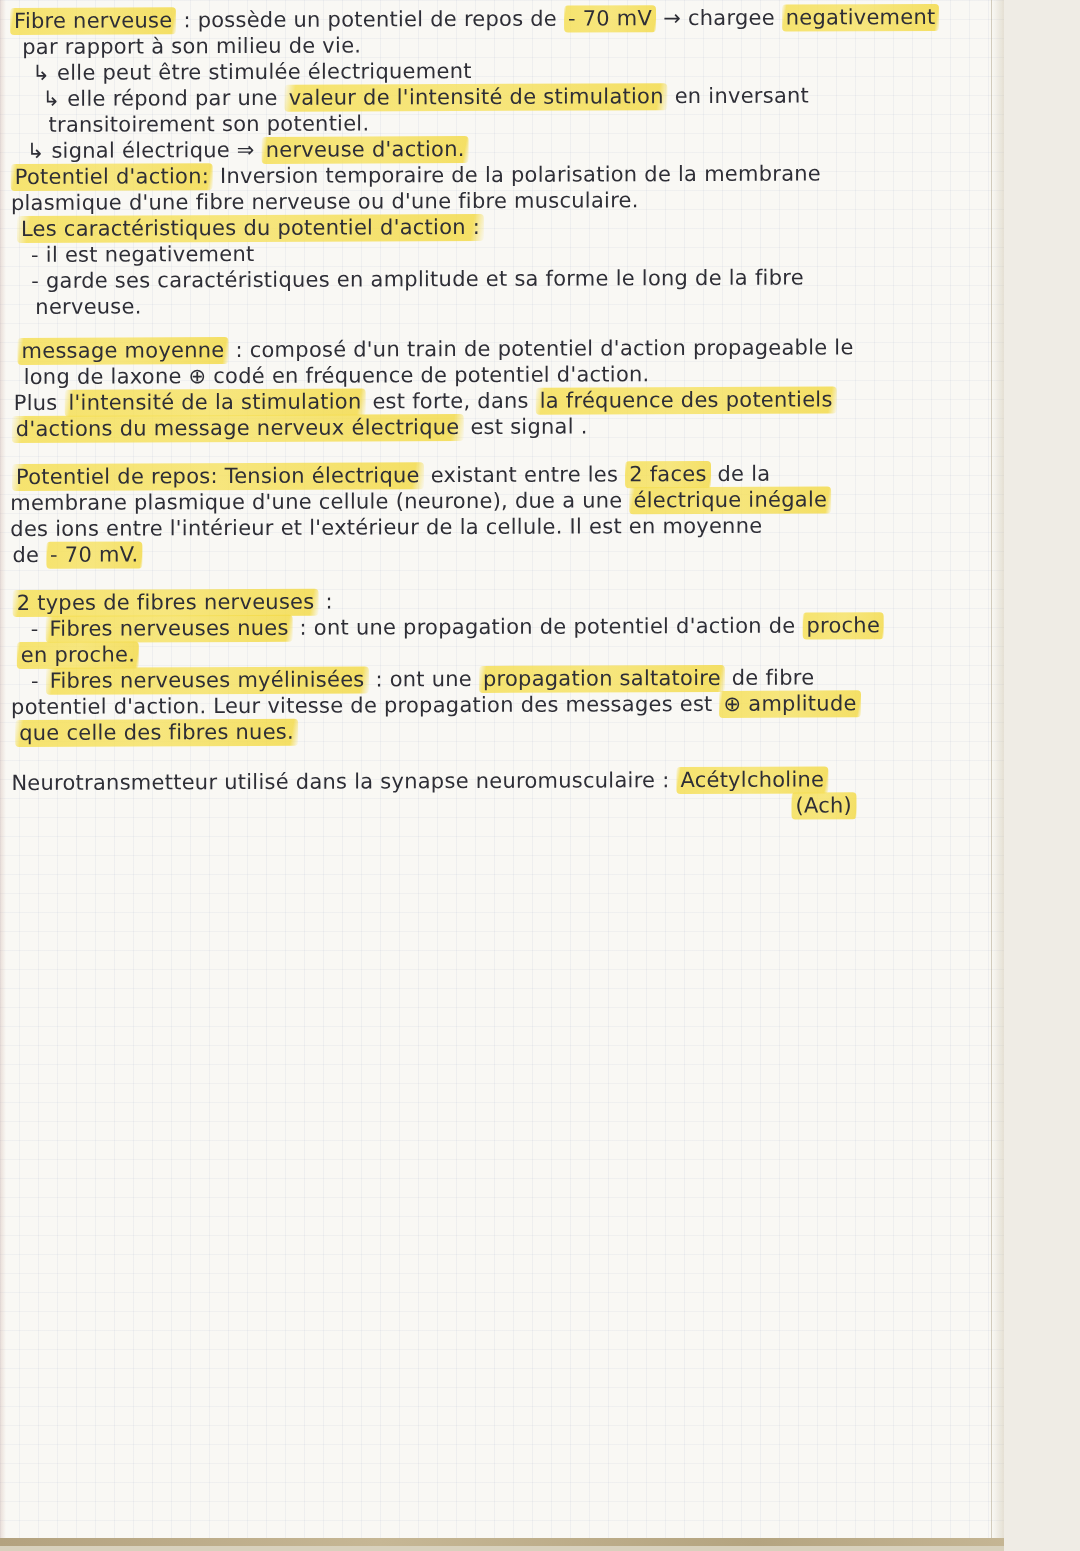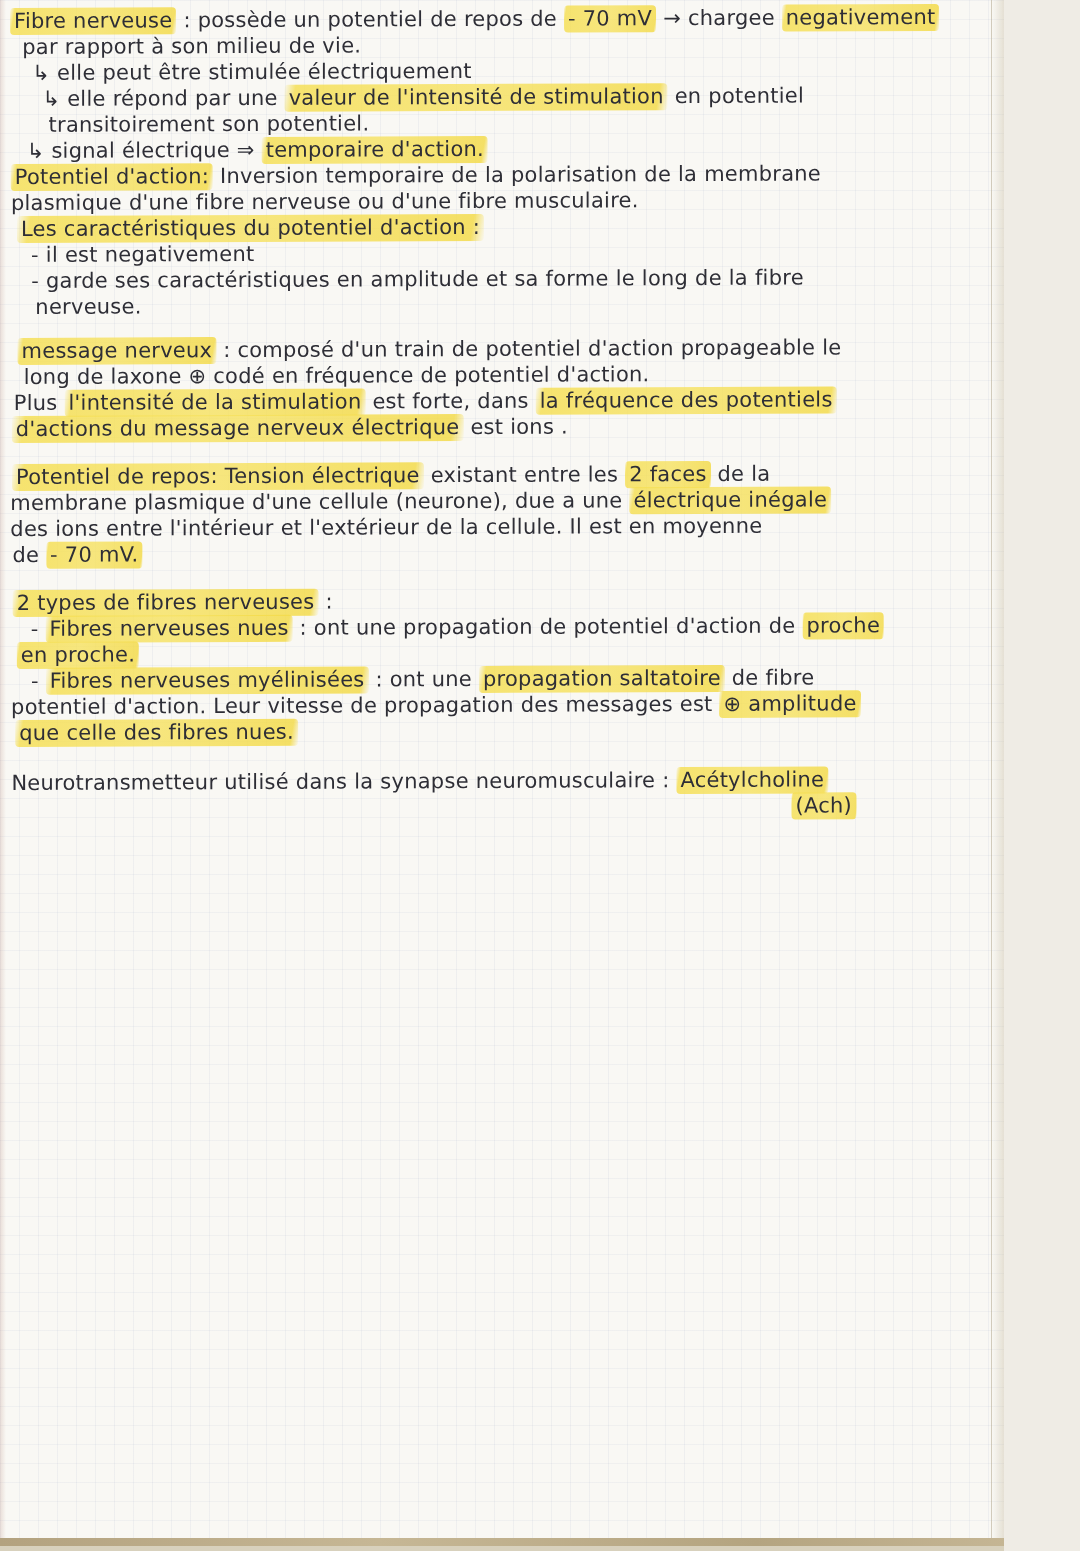--- a/index.html
+++ b/index.html
@@ -63,33 +63,33 @@
 </style>
 </head>
 <body>
 
 <div class="paper">
 
   <div class="note-body">
       <div class="line" style="padding-left: 2px;"><span class="seg hl">Fibre nerveuse</span><span class="seg"> : possède un potentiel de repos de </span><span class="seg hl">- 70 mV</span><span class="seg"> → chargee </span><span class="seg hl">negativement</span></div>
       <div class="line" style="padding-left: 14px;"><span class="seg">par rapport à son milieu de vie.</span></div>
       <div class="line" style="padding-left: 24px;"><span class="seg">↳ elle peut être stimulée électriquement</span></div>
-      <div class="line" style="padding-left: 34px;"><span class="seg">↳ elle répond par une </span><span class="seg hl">valeur de l'intensité de stimulation</span><span class="seg"> en potentiel</span></div>
+      <div class="line" style="padding-left: 34px;"><span class="seg">↳ elle répond par une </span><span class="seg hl">valeur de l'intensité de stimulation</span><span class="seg"> en inversant</span></div>
       <div class="line" style="padding-left: 40px;"><span class="seg">transitoirement son potentiel.</span></div>
-      <div class="line" style="padding-left: 18px;"><span class="seg">↳ signal électrique ⇒ </span><span class="seg hl">temporaire d'action.</span></div>
+      <div class="line" style="padding-left: 18px;"><span class="seg">↳ signal électrique ⇒ </span><span class="seg hl">nerveuse d'action.</span></div>
       <div class="line" style="padding-left: 2px;"><span class="seg hl">Potentiel d'action:</span><span class="seg"> Inversion temporaire de la polarisation de la membrane</span></div>
       <div class="line" style="padding-left: 2px;"><span class="seg">plasmique d'une fibre nerveuse ou d'une fibre musculaire.</span></div>
       <div class="line" style="padding-left: 8px;"><span class="seg hl">Les caractéristiques du potentiel d'action :</span></div>
       <div class="line" style="padding-left: 22px;"><span class="seg">- il est negativement</span></div>
       <div class="line" style="padding-left: 22px;"><span class="seg">- garde ses caractéristiques en amplitude et sa forme le long de la fibre</span></div>
       <div class="line" style="padding-left: 26px;"><span class="seg">nerveuse.</span></div>
-      <div class="line" style="margin-top: 18px; padding-left: 8px;"><span class="seg hl">message nerveux</span><span class="seg"> : composé d'un train de potentiel d'action propageable le</span></div>
+      <div class="line" style="margin-top: 18px; padding-left: 8px;"><span class="seg hl">message moyenne</span><span class="seg"> : composé d'un train de potentiel d'action propageable le</span></div>
       <div class="line" style="padding-left: 14px;"><span class="seg">long de laxone ⊕ codé en fréquence de potentiel d'action.</span></div>
       <div class="line" style="padding-left: 4px;"><span class="seg">Plus </span><span class="seg hl">l'intensité de la stimulation</span><span class="seg"> est forte, dans </span><span class="seg hl">la fréquence des potentiels</span></div>
-      <div class="line" style="padding-left: 2px;"><span class="seg hl">d'actions du message nerveux électrique</span><span class="seg"> est ions .</span></div>
+      <div class="line" style="padding-left: 2px;"><span class="seg hl">d'actions du message nerveux électrique</span><span class="seg"> est signal .</span></div>
       <div class="line" style="margin-top: 22px; padding-left: 2px;"><span class="seg hl">Potentiel de repos: Tension électrique</span><span class="seg"> existant entre les </span><span class="seg hl">2 faces</span><span class="seg"> de la</span></div>
       <div class="line" style="padding-left: 0px;"><span class="seg">membrane plasmique d'une cellule (neurone), due a une </span><span class="seg hl">électrique inégale</span></div>
       <div class="line" style="padding-left: 0px;"><span class="seg">des ions entre l'intérieur et l'extérieur de la cellule. Il est en moyenne</span></div>
       <div class="line" style="padding-left: 2px;"><span class="seg">de </span><span class="seg hl">- 70 mV.</span></div>
       <div class="line" style="margin-top: 22px; padding-left: 2px;"><span class="seg hl">2 types de fibres nerveuses</span><span class="seg"> :</span></div>
       <div class="line" style="padding-left: 20px;"><span class="seg">- </span><span class="seg hl">Fibres nerveuses nues</span><span class="seg"> : ont une propagation de potentiel d'action de </span><span class="seg hl">proche</span></div>
       <div class="line" style="padding-left: 6px;"><span class="seg hl">en proche.</span></div>
       <div class="line" style="padding-left: 20px;"><span class="seg">- </span><span class="seg hl">Fibres nerveuses myélinisées</span><span class="seg"> : ont une </span><span class="seg hl">propagation saltatoire</span><span class="seg"> de fibre</span></div>
       <div class="line" style="padding-left: 0px;"><span class="seg">potentiel d'action. Leur vitesse de propagation des messages est </span><span class="seg hl">⊕ amplitude</span></div>
       <div class="line" style="padding-left: 4px;"><span class="seg hl">que celle des fibres nues.</span></div>

